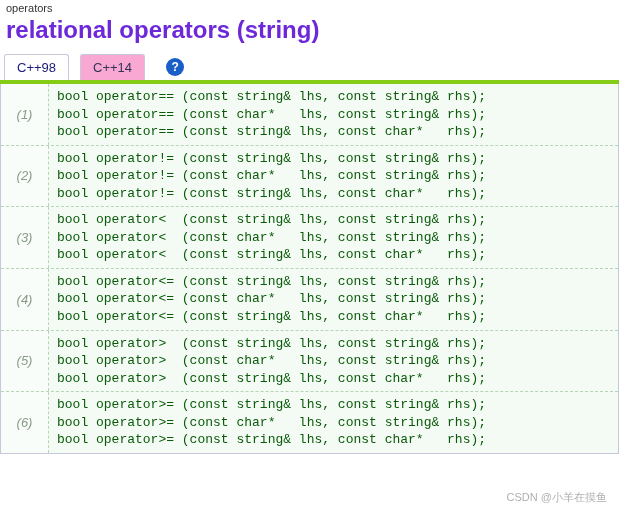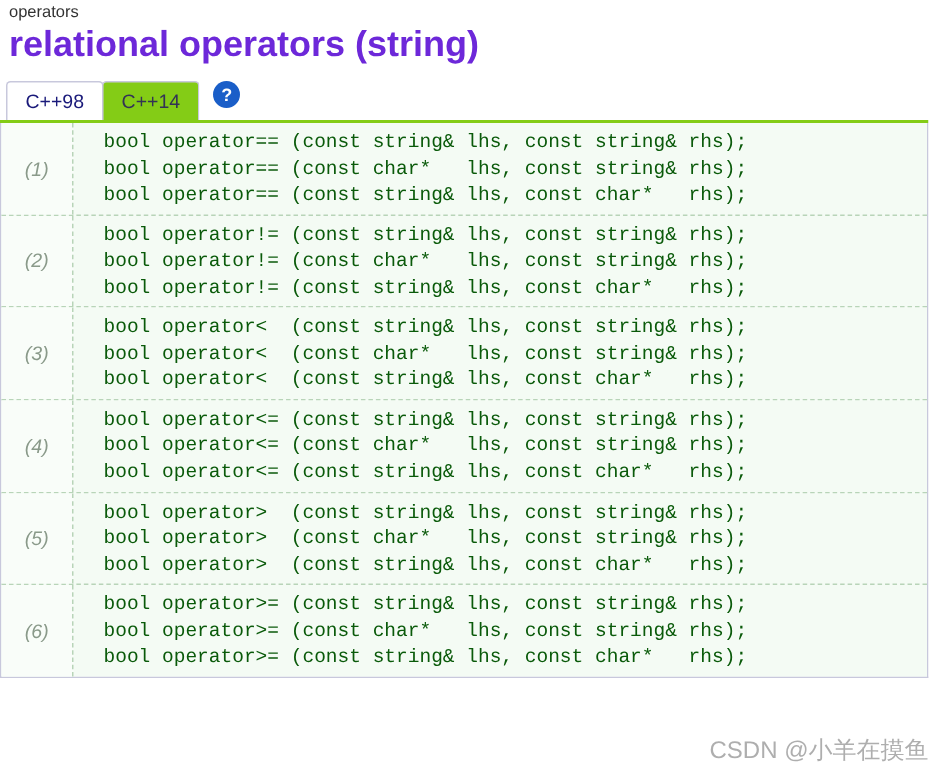--- a/index.html
+++ b/index.html
@@ -14,30 +14,30 @@
       padding: 2px 6px 0;
     }
     .page-title {
       font-size: 24px;
       font-weight: bold;
       color: #6d28d9;
       padding: 2px 6px 10px;
     }
     .tab-bar {
       display: flex;
-      align-items: flex-start;
-      gap: 0;
-      border-bottom: 2px solid #84cc16;
+      align-items: center;
+      gap: 12px;
+      border-bottom: 4px solid #84cc16;
       padding-left: 4px;
     }
     .tab {
       padding: 5px 12px;
       border: 1px solid #c8c8dc;
       border-bottom: none;
-      background: #84cc16;
+      background: #f9a8d4;
       font-size: 13px;
       color: #333355;
       cursor: pointer;
       margin-right: -1px;
       border-radius: 3px 3px 0 0;
     }
     .tab.active {
       background: #fff;
       color: #1a1a7a;
       position: relative;
@@ -81,27 +81,26 @@
       background: #f9fdf9;
     }
     .decl-code {
       flex: 1;
       padding: 4px 8px;
       font-family: "Courier New", monospace;
       font-size: 13px;
       color: #0a5a0a;
       white-space: pre;
       line-height: 1.35;
-      margin-left: 12px;
     }
     .watermark {
       position: absolute;
-      right: 0;
+      right: 12px;
       top: 490px;
-      font-size: 16px;
+      font-size: 11px;
       color: rgba(120,120,120,.6);
       pointer-events: none;
     }
   </style>
 </head>
 <body>
 
 <div class="category">operators</div>
 <h1 class="page-title">relational operators (string)</h1>
 

